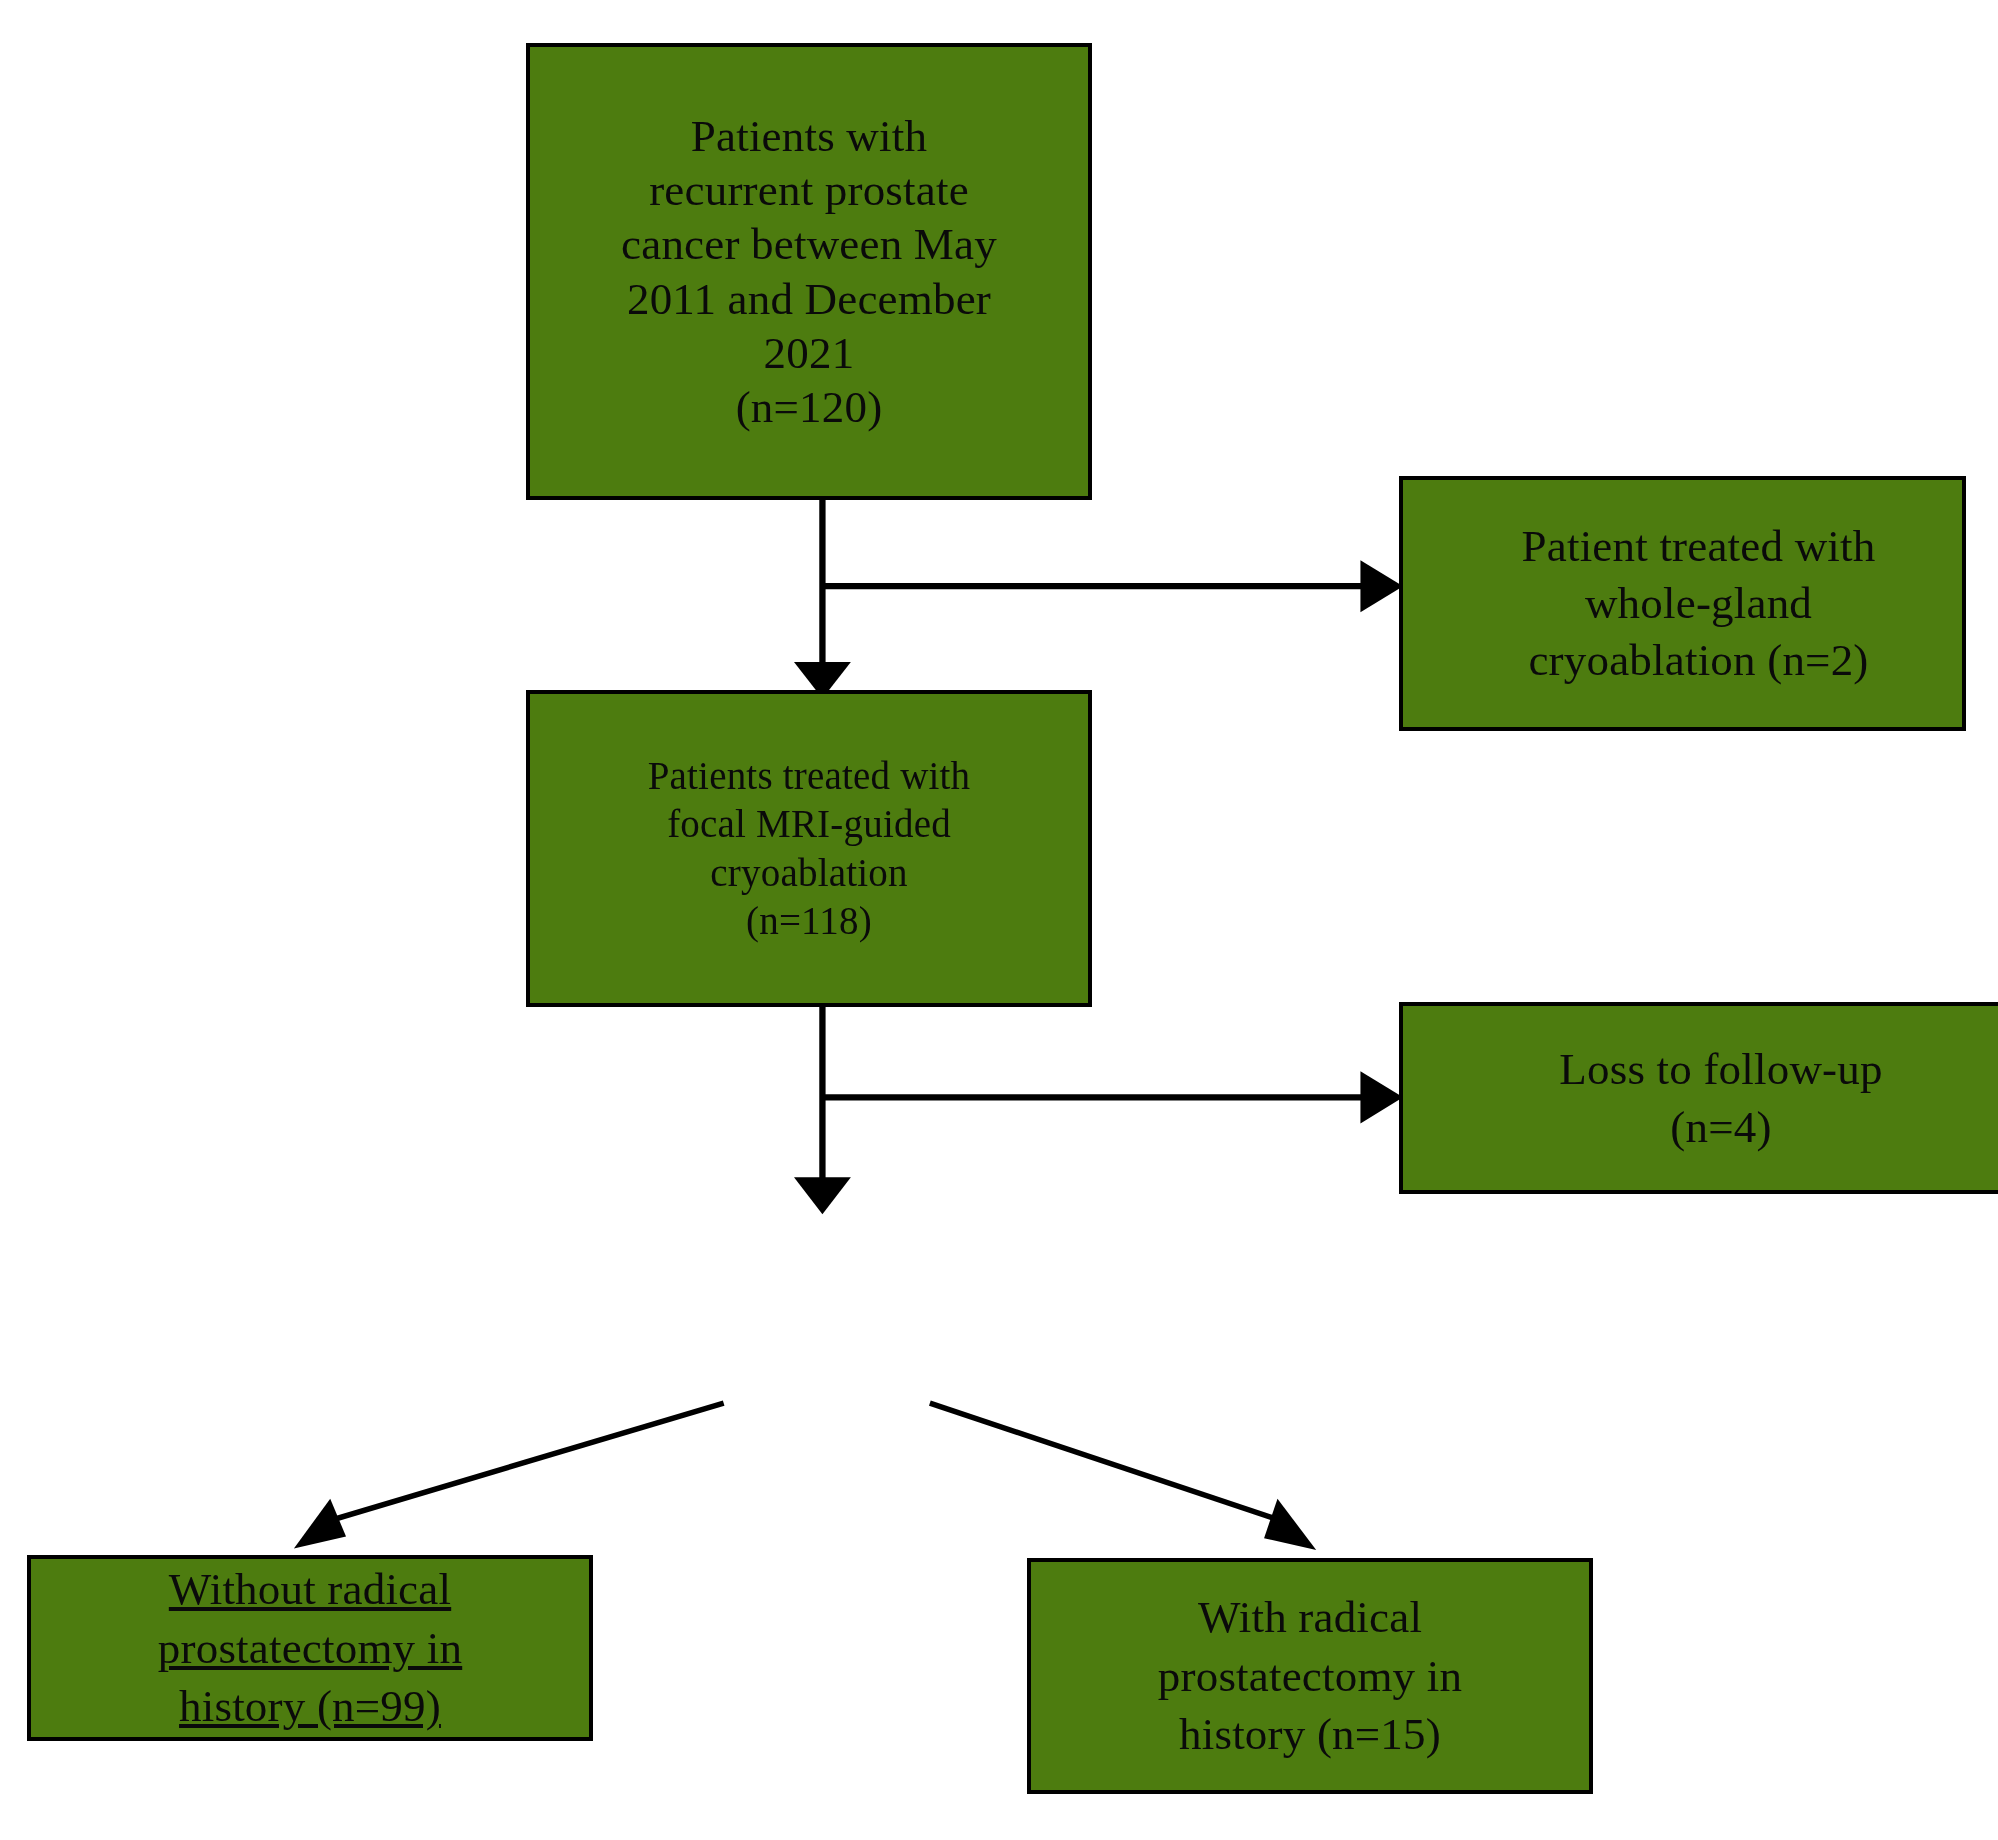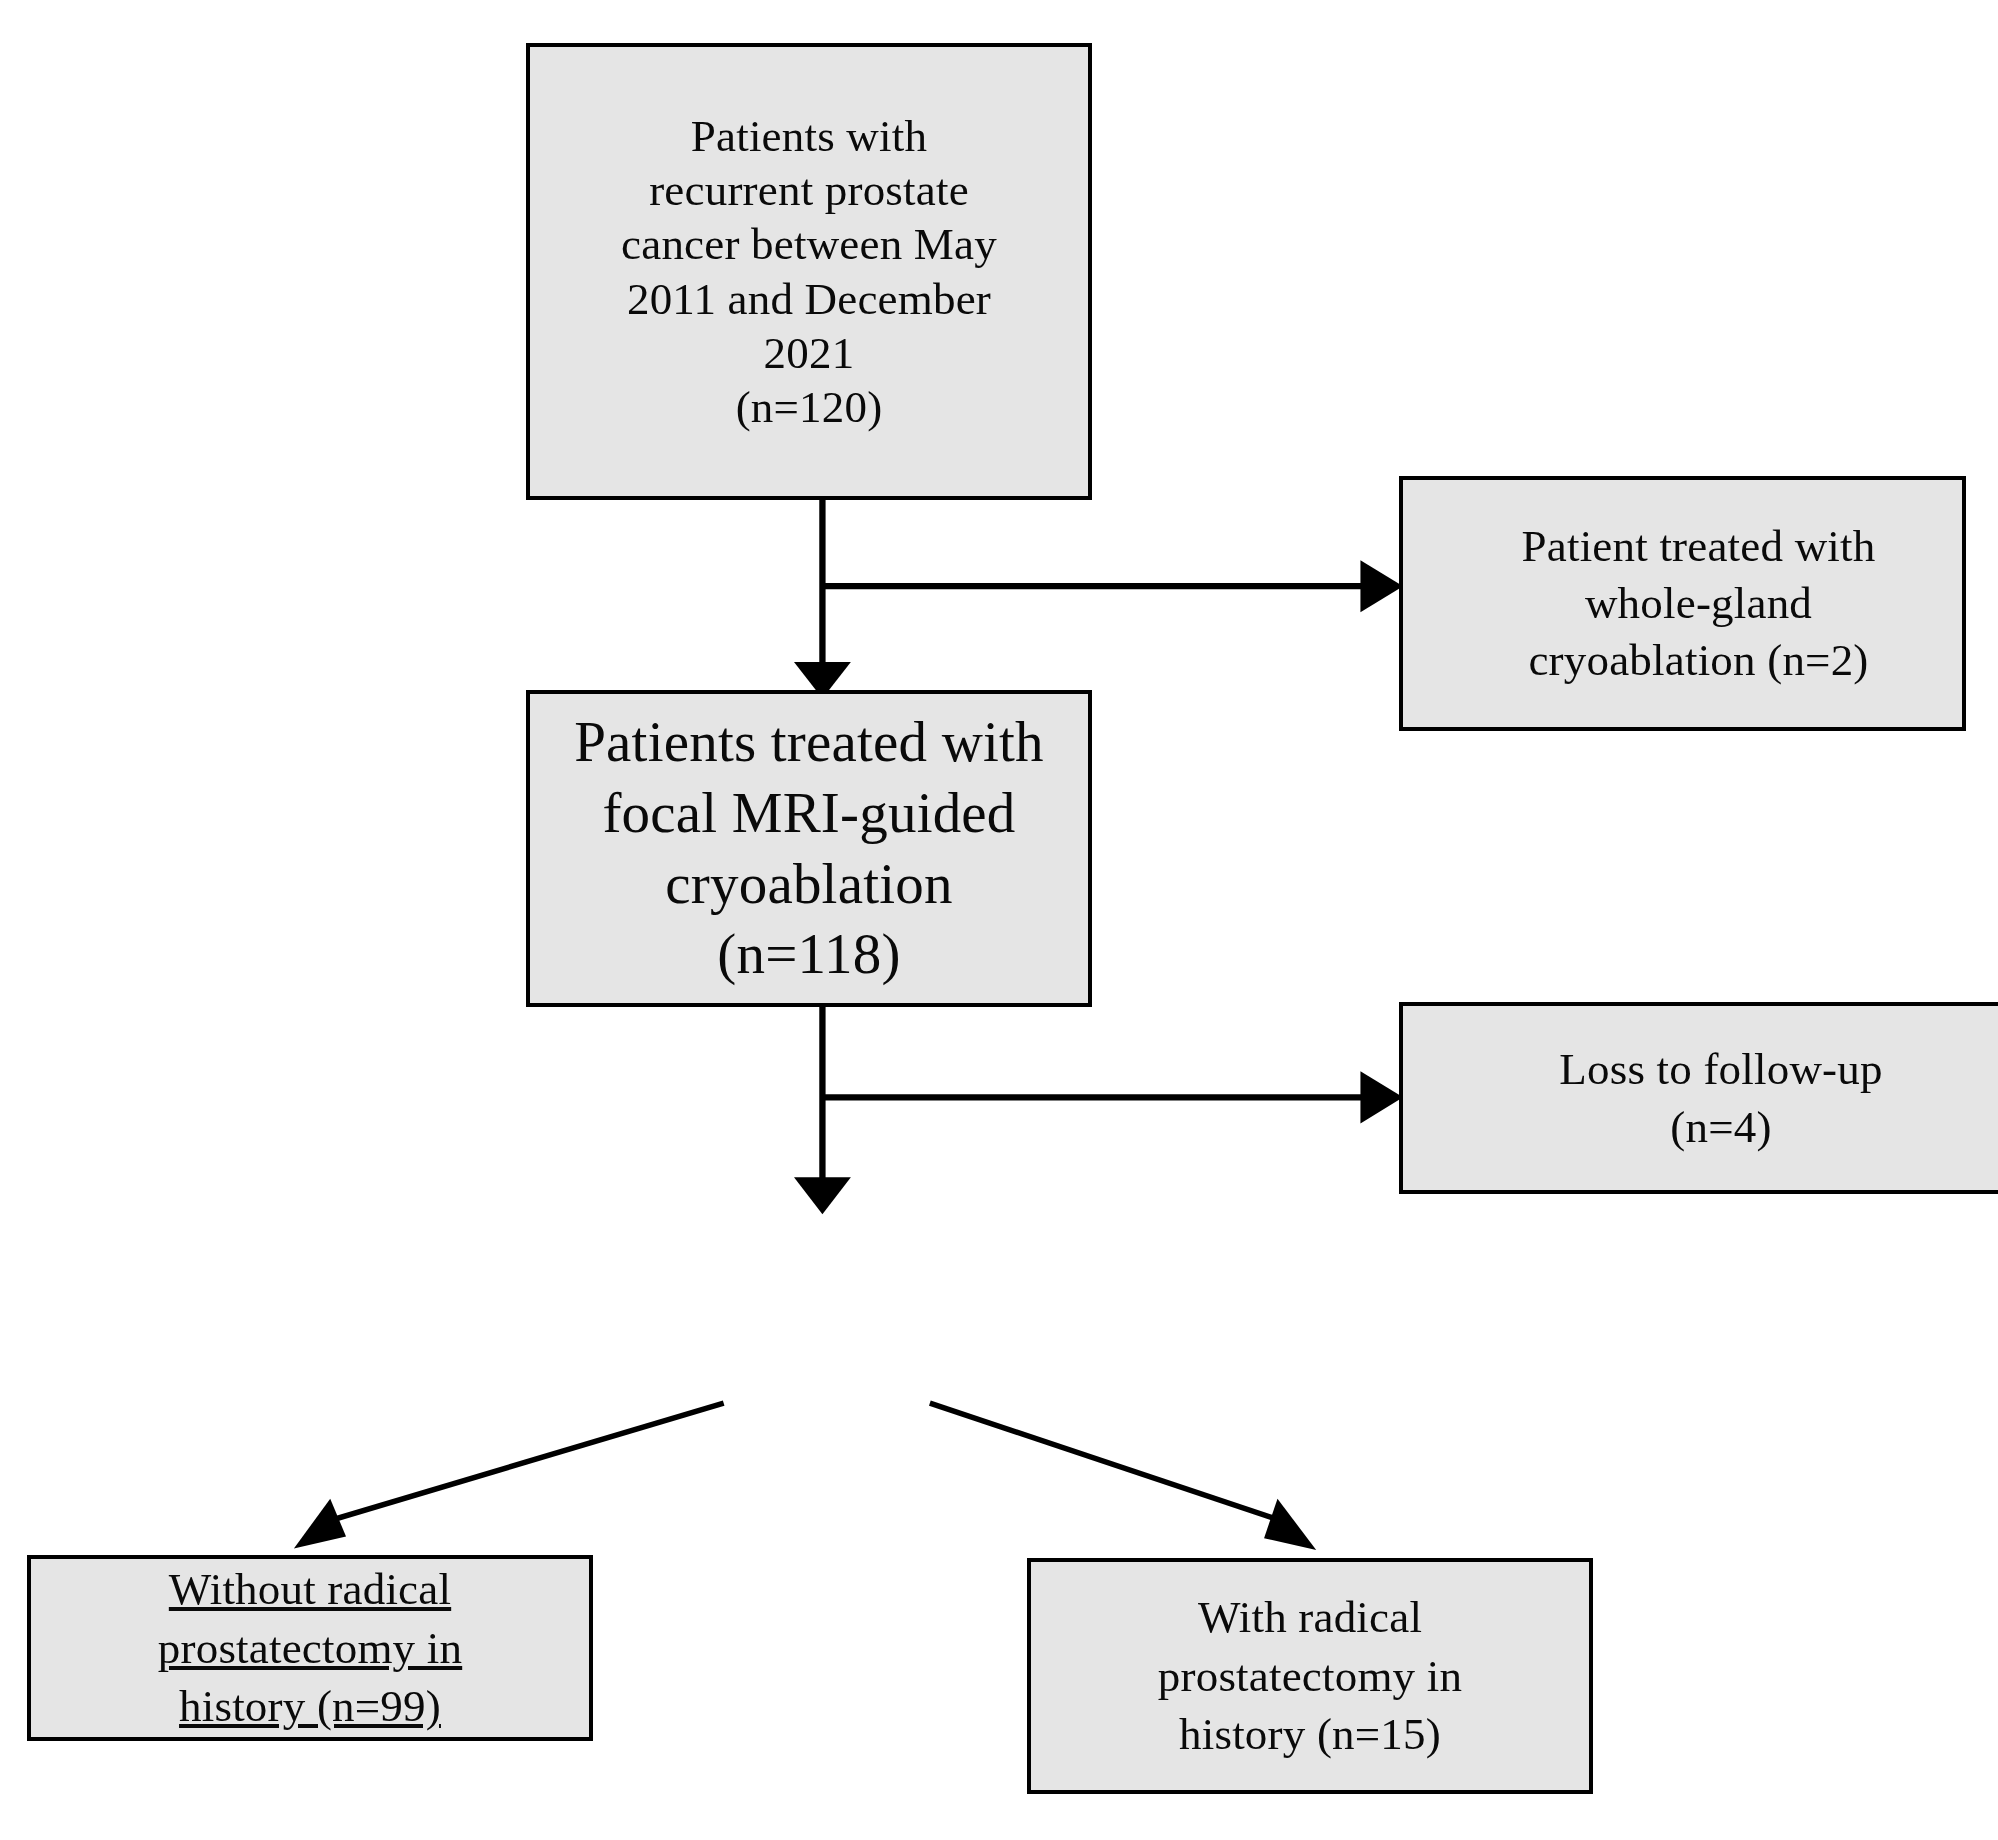--- a/index.html
+++ b/index.html
@@ -19,21 +19,21 @@
     position: absolute;
     left: 0;
     top: 0;
     width: 1998px;
     height: 1840px;
     pointer-events: none;
   }
   .node-box {
     position: absolute;
     box-sizing: border-box;
-    background: #e5e5e5;
+    background: #4d7c0f;
     border: 4px solid #000000;
     display: flex;
     flex-direction: column;
     align-items: center;
     justify-content: center;
     text-align: center;
     color: #0a0a0a;
   }
   .node-text {
     display: block;
@@ -47,21 +47,21 @@
   }
 
   
   #node-enrolled      { left: 526px;  top: 43px;   width: 566px;  height: 457px; }
   #node-enrolled .node-text { font-size: 45px; line-height: 1.205; }
 
   #node-excluded-whole-gland { left: 1399px; top: 476px;  width: 567px;  height: 255px; }
   #node-excluded-whole-gland .node-text { font-size: 45px; line-height: 1.26; padding-left: 43px; }
 
   #node-focal-cryo    { left: 526px;  top: 690px;  width: 566px;  height: 317px; }
-  #node-focal-cryo .node-text { font-size: 57px; line-height: 1.24; }
+  #node-focal-cryo .node-text { font-size: 39px; line-height: 1.24; }
 
   #node-loss-followup { left: 1399px; top: 1002px; width: 644px;  height: 192px; }
   #node-loss-followup .node-text { font-size: 45px; line-height: 1.30; }
 
   #node-analyzed      { left: 526px;  top: 1207px; width: 566px;  height: 196px; }
   #node-analyzed .node-text { font-size: 45px; line-height: 1.28; }
 
   #node-without-rp    { left: 27px;   top: 1555px; width: 566px;  height: 186px; text-decoration: underline; }
   #node-without-rp .node-text { font-size: 45px; line-height: 1.30; }
 

